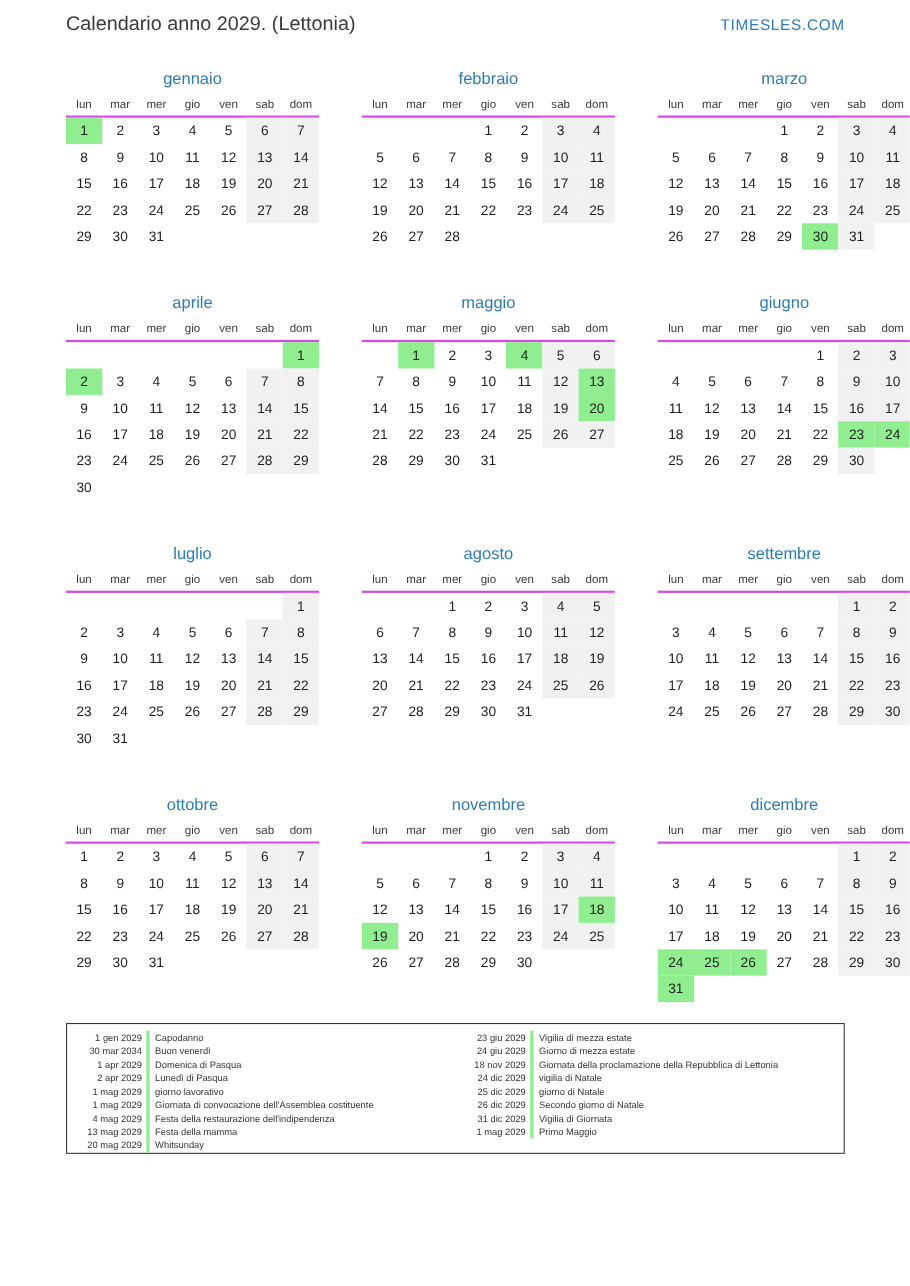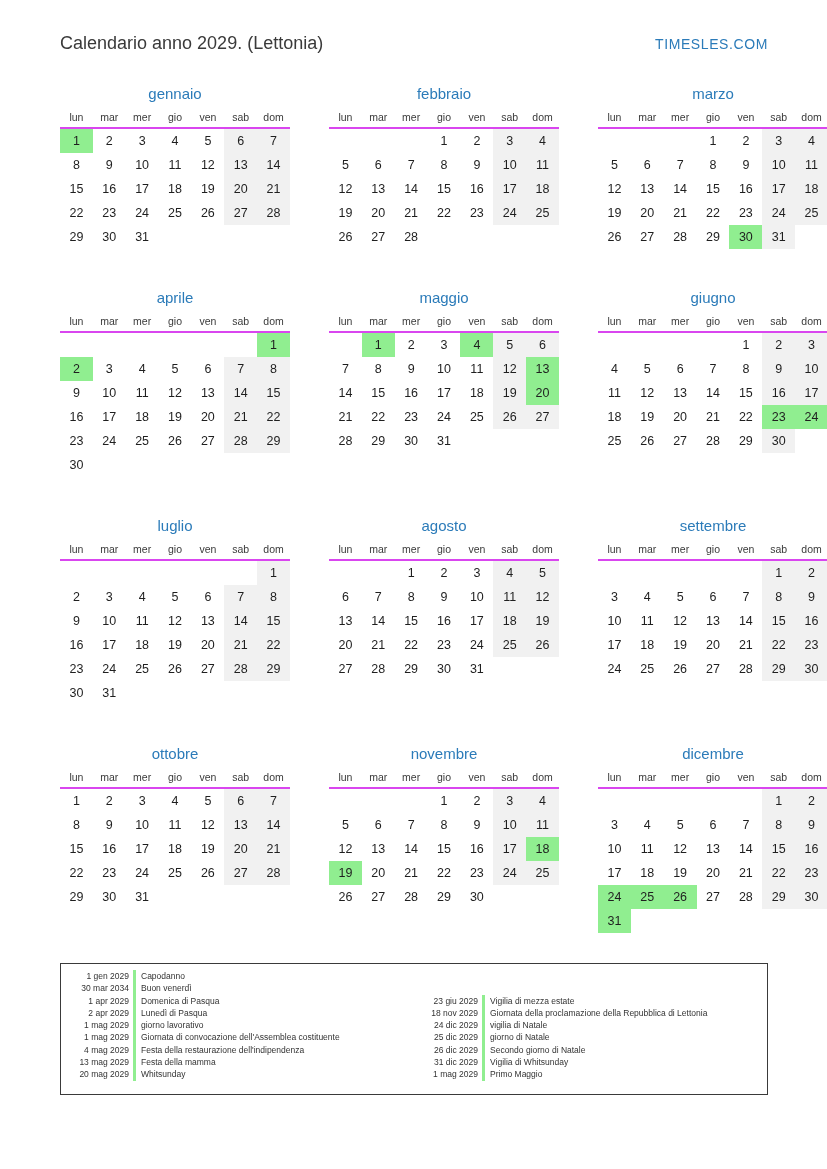--- a/index.html
+++ b/index.html
@@ -1,31 +1,31 @@
 <!DOCTYPE html>
 <html><head>
 <meta charset="utf-8">
 <style>
   * { box-sizing: border-box; margin: 0; padding: 0; }
   html, body { width: 827px; height: 1169px; background: #ffffff; overflow: hidden; }
   body { font-family: "Liberation Sans", "DejaVu Sans", sans-serif; }
   .content { margin-left: 60px; width: 708px; }
-  .header { display: flex; justify-content: space-between; align-items: baseline; padding-top: 32px; }
+  .header { display: flex; justify-content: space-between; align-items: baseline; padding-top: 10px; }
   .page-title { font-size: 18px; color: #3a3a3a; font-weight: normal; line-height: 22px; }
   .site-link { font-size: 14px; color: #2b7bb9; letter-spacing: 0.6px; text-decoration: none; cursor: pointer; }
   .months { margin-top: 30px; display: grid; grid-template-columns: repeat(3, 230px); column-gap: 8px; row-gap: 24px; align-items: start; gap: 39px; }
   .month {}
   .m-title { text-align: center; color: #2b7bb9; font-size: 15px; line-height: 19px; }
   .weekdays { display: grid; grid-template-columns: repeat(7, 1fr); border-bottom: 2px solid #d946ef; margin-top: 6px; }
   .weekdays span { text-align: center; font-size: 10.5px; color: #3a3a3a; line-height: 16px; padding-bottom: 2px; }
   .days { display: grid; grid-template-columns: repeat(7, 1fr); }
   .day { height: 24px; line-height: 24px; text-align: center; font-size: 12.5px; color: #1f1f1f; }
   .day.weekend { background: #f1f1f1; }
   .day.holiday { background: #90ee90; }
-  .legend { margin-top: 30px; border: 1.5px solid #3a3a3a; padding: 6px 0 13px 8px; display: flex; align-items: flex-end; }
+  .legend { margin-top: 19px; border: 1.5px solid #3a3a3a; padding: 6px 0 0 8px; display: flex; }
   .legend-col { width: 50%; }
   .entry { display: flex; align-items: stretch; font-size: 8.5px; line-height: 12.3px; color: #333; }
   .entry .date { width: 60px; text-align: right; flex: none; }
   .entry .bar { width: 3px; background: #90ee90; margin: 0 5px 0 4px; flex: none; }
   .legend-col.right .label { max-width: 252px; }
 </style>
 </head>
 <body>
 
 <div class="content">
@@ -694,20 +694,25 @@
           <span class="label">Whitsunday</span>
         </div>
       </div>
     <div class="legend-col right">
         <div class="entry">
           <span class="date">23 giu 2029</span>
           <span class="bar"></span>
           <span class="label">Vigilia di mezza estate</span>
         </div>
         <div class="entry">
+          <span class="date">24 giu 2029</span>
+          <span class="bar"></span>
+          <span class="label">Giorno di mezza estate</span>
+        </div>
+        <div class="entry">
           <span class="date">18 nov 2029</span>
           <span class="bar"></span>
           <span class="label">Giornata della proclamazione della Repubblica di Lettonia</span>
         </div>
         <div class="entry">
           <span class="date">24 dic 2029</span>
           <span class="bar"></span>
           <span class="label">vigilia di Natale</span>
         </div>
         <div class="entry">
@@ -716,21 +721,21 @@
           <span class="label">giorno di Natale</span>
         </div>
         <div class="entry">
           <span class="date">26 dic 2029</span>
           <span class="bar"></span>
           <span class="label">Secondo giorno di Natale</span>
         </div>
         <div class="entry">
           <span class="date">31 dic 2029</span>
           <span class="bar"></span>
-          <span class="label">Vigilia di Whitsunday</span>
+          <span class="label">Vigilia di Giornata</span>
         </div>
         <div class="entry">
           <span class="date">1 mag 2029</span>
           <span class="bar"></span>
           <span class="label">Primo Maggio</span>
         </div>
       </div>
   </div>
 </div>
 

